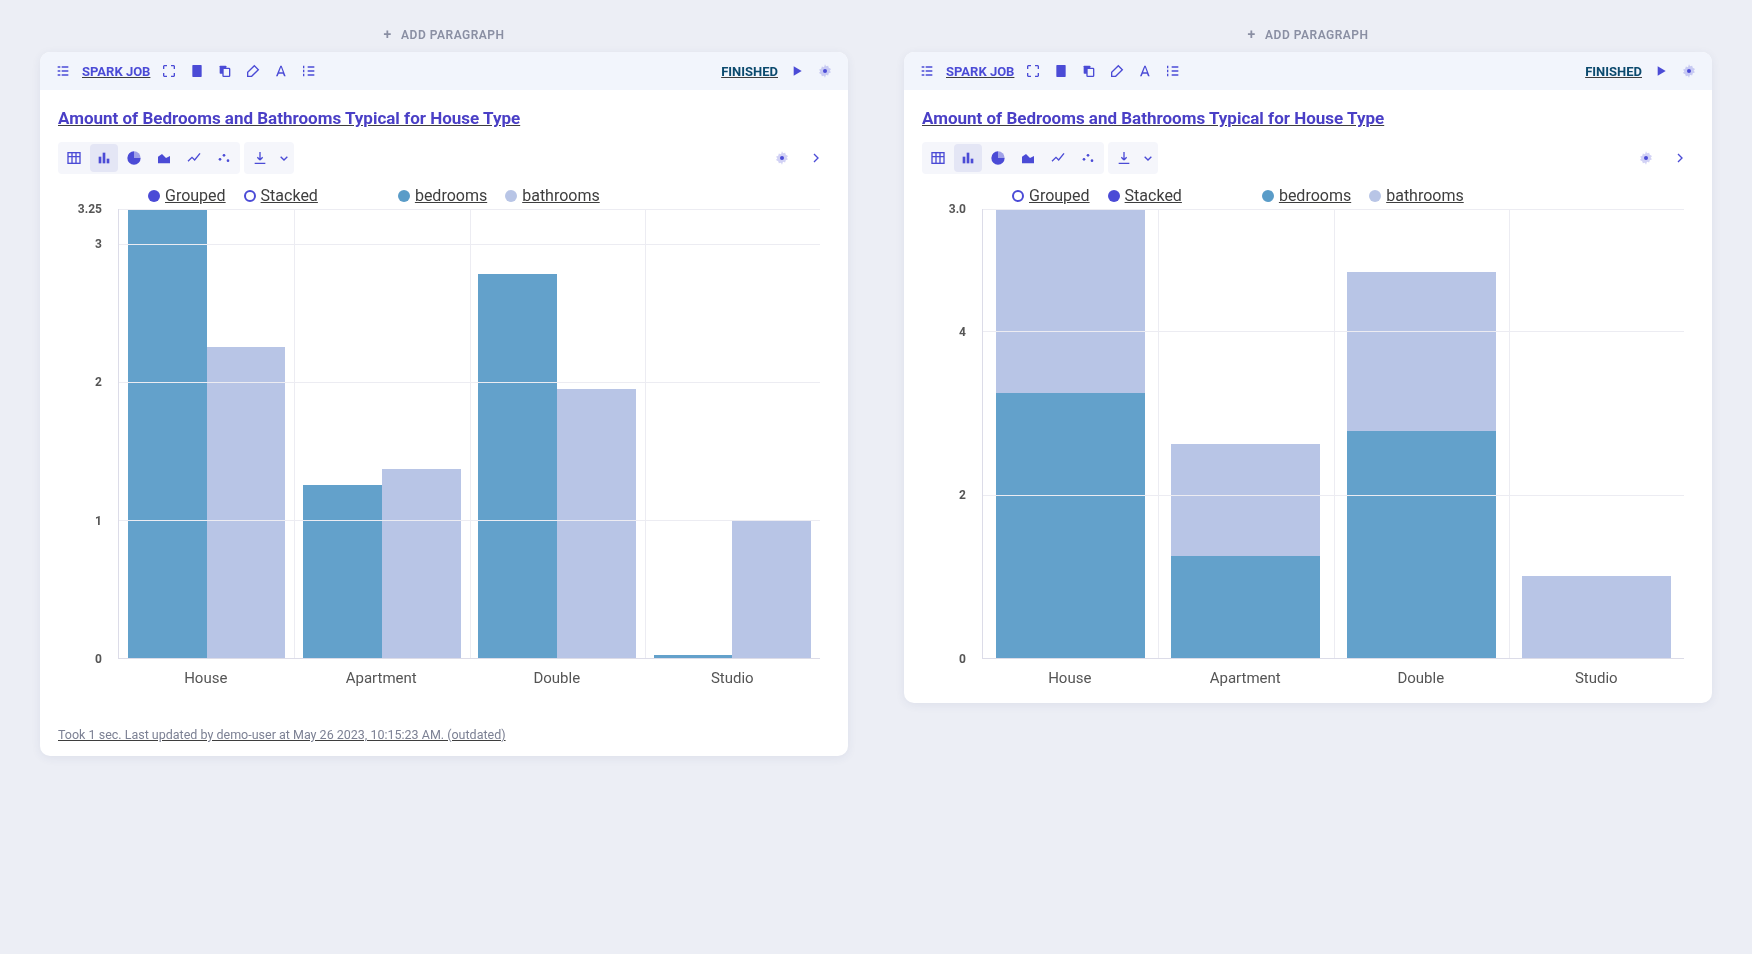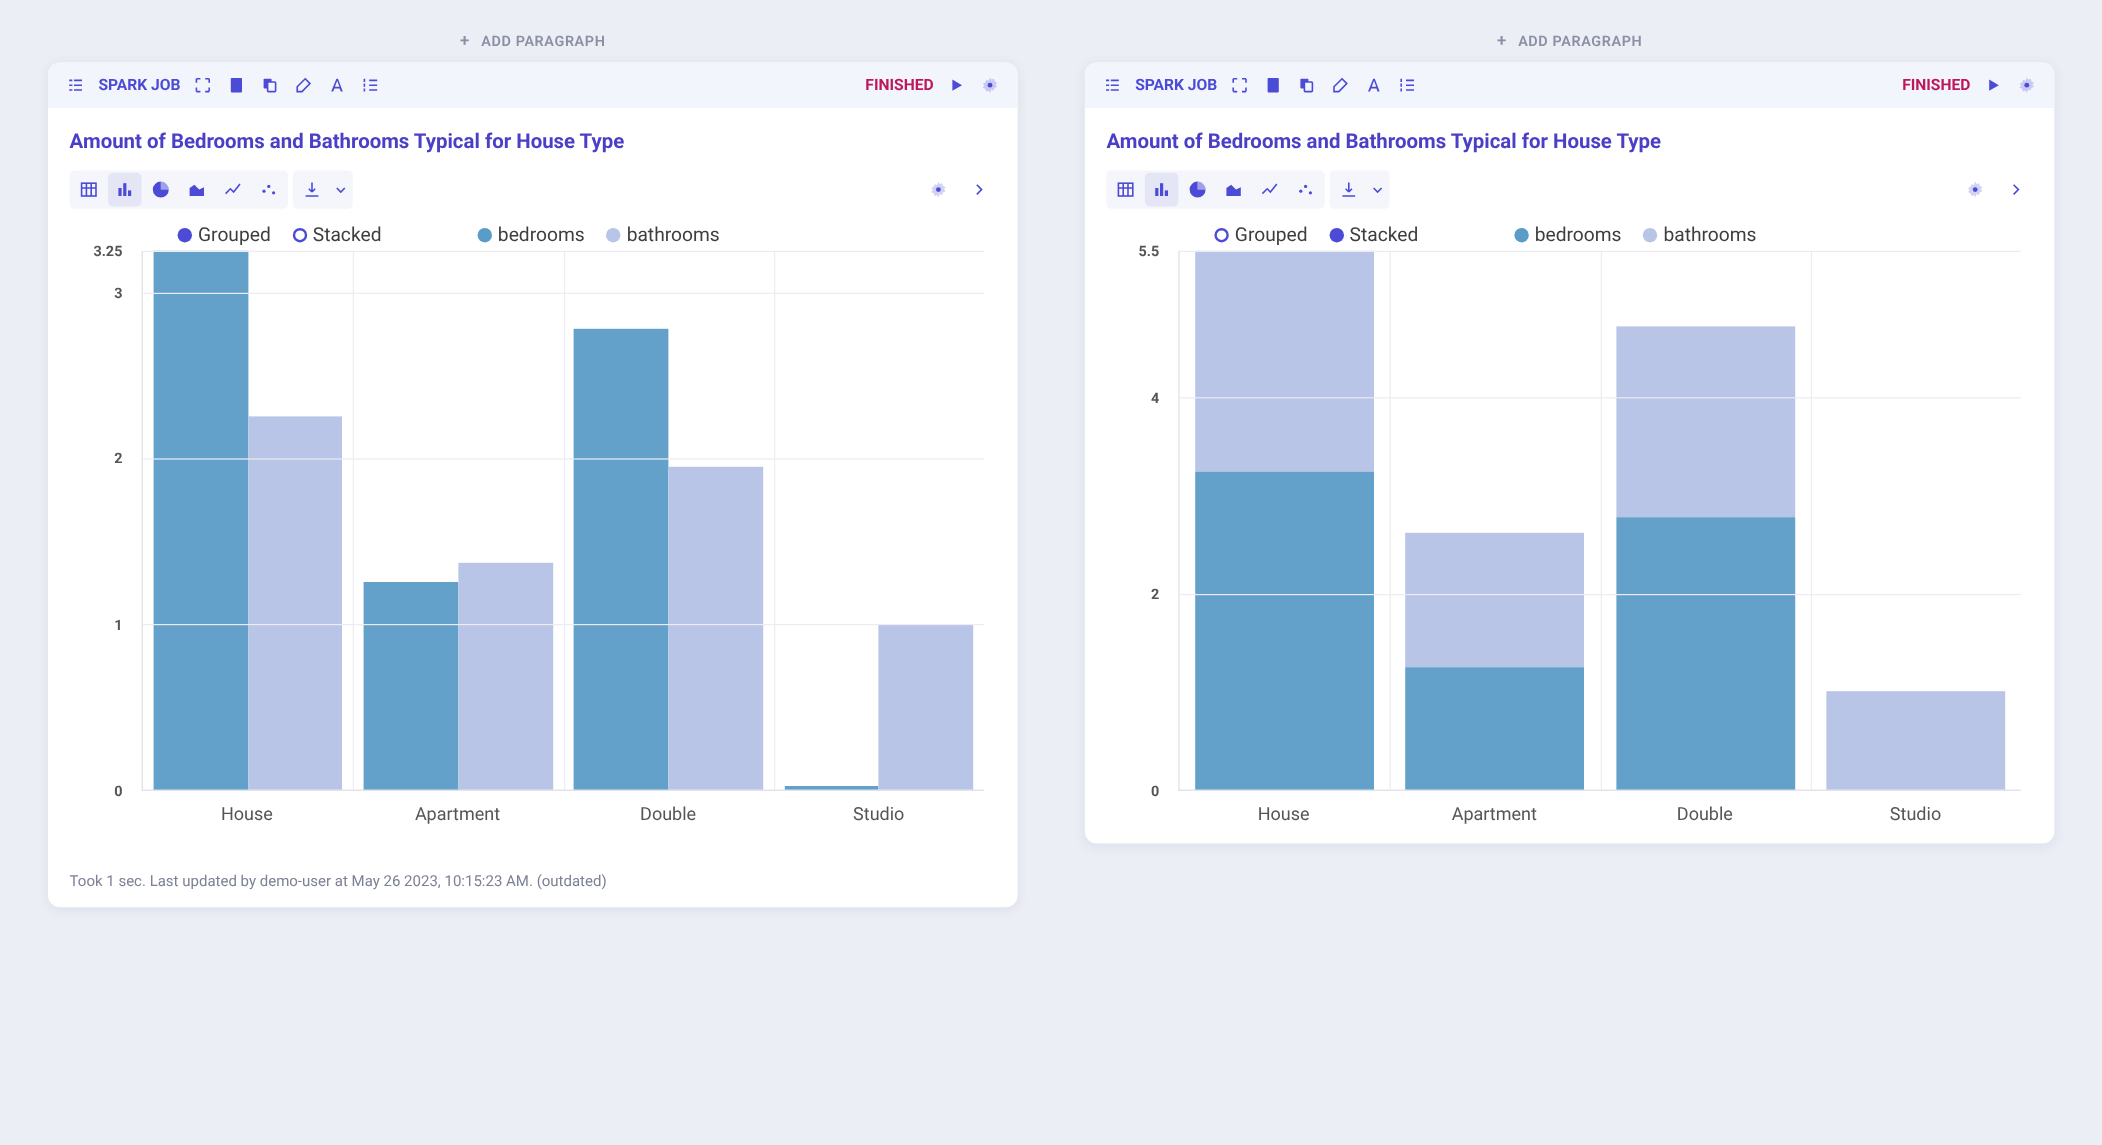--- a/index.html
+++ b/index.html
@@ -19,32 +19,33 @@
   letter-spacing: 0.5px;
   padding: 6px 0 10px;
   cursor: pointer;
 }
 .add-para .plus { margin-right: 6px; font-size: 14px; }
 .panel {
   background: #fff;
   border-radius: 10px;
   box-shadow: 0 2px 10px rgba(50,60,120,0.08);
   overflow: hidden;
+  text-decoration: underline;
 }
 .phead {
   background: #f2f5fc;
   display: flex;
   align-items: center;
   justify-content: space-between;
   padding: 10px 14px;
   font-size: 13px;
 }
 .phead-left, .phead-right { display: flex; align-items: center; gap: 10px; }
 .phead-left { color: #4b4bd6; font-weight: 700; }
-.phead-right { color: #be185d; font-weight: 700; }
+.phead-right { color: #0c4a6e; font-weight: 700; }
 .icbtn {
   width: 18px; height: 18px;
   display: inline-flex; align-items: center; justify-content: center;
   color: #4b4bd6; cursor: pointer;
 }
 .icbtn svg { width: 16px; height: 16px; }
 .pbody { padding: 18px 18px 14px; }
 .ctitle { color: #4a3fc6; font-size: 17px; font-weight: 700; margin-bottom: 14px; }
 .ctoolbar { display: flex; align-items: center; justify-content: space-between; margin-bottom: 12px; }
 .tb-left { display: flex; gap: 4px; align-items: center; }
@@ -455,21 +456,21 @@
                 <span>bathrooms</span>
               </div>
           </div>
         </div>
 
         <div class="chart-area">
           <div class="yaxis" id="yaxis-1">
               <div class="ytick" style="top: 100%;">0</div>
               <div class="ytick" style="top: 63.6364%;">2</div>
               <div class="ytick" style="top: 27.2727%;">4</div>
-              <div class="ytick" style="top: 0%;">5.5</div>
+              <div class="ytick" style="top: 0%;">3.0</div>
             </div>
           <div class="plot" id="plot-1">
             <div class="bars-zone" id="bars-1">
                 <div class="cat">
                   <div class="stack-col">
                     <div class="seg s2" style="height: 40.9091%;"></div>
                     <div class="seg s1" style="height: 59.0909%;"></div>
                   </div>
                 </div>
                 <div class="cat">

